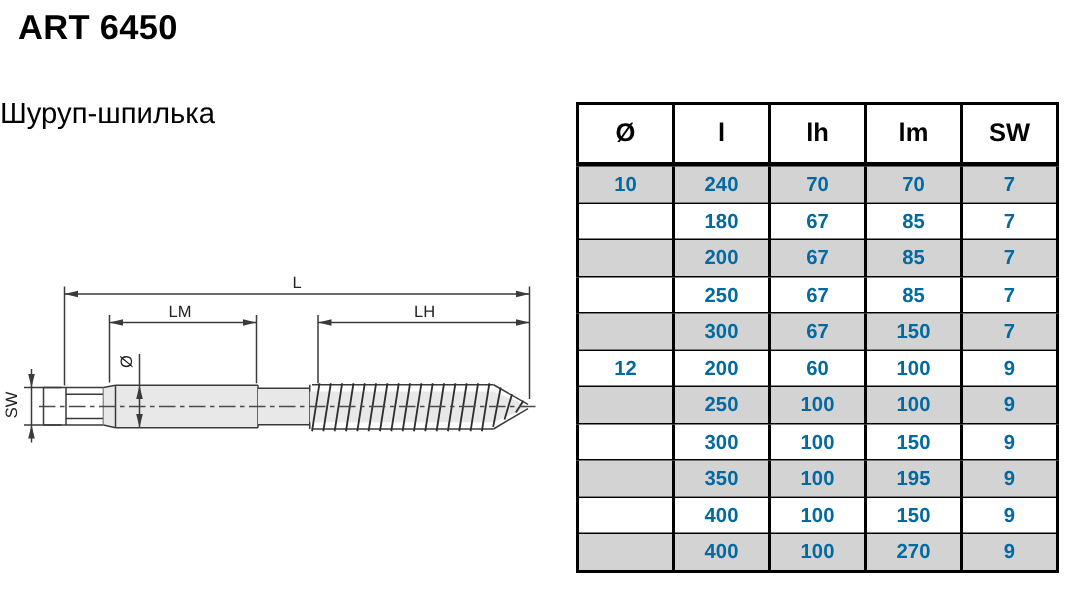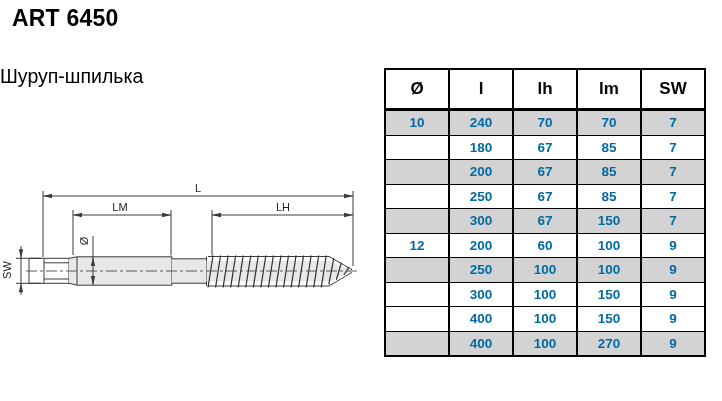--- a/index.html
+++ b/index.html
@@ -200,20 +200,27 @@
           <td>100</td>
           <td>9</td>
         </tr>
         <tr class="plain">
           <td></td>
           <td>300</td>
           <td>100</td>
           <td>150</td>
           <td>9</td>
         </tr>
+        <tr class="alt">
+          <td></td>
+          <td>350</td>
+          <td>100</td>
+          <td>195</td>
+          <td>9</td>
+        </tr>
         <tr class="plain">
           <td></td>
           <td>400</td>
           <td>100</td>
           <td>150</td>
           <td>9</td>
         </tr>
         <tr class="alt">
           <td></td>
           <td>400</td>

